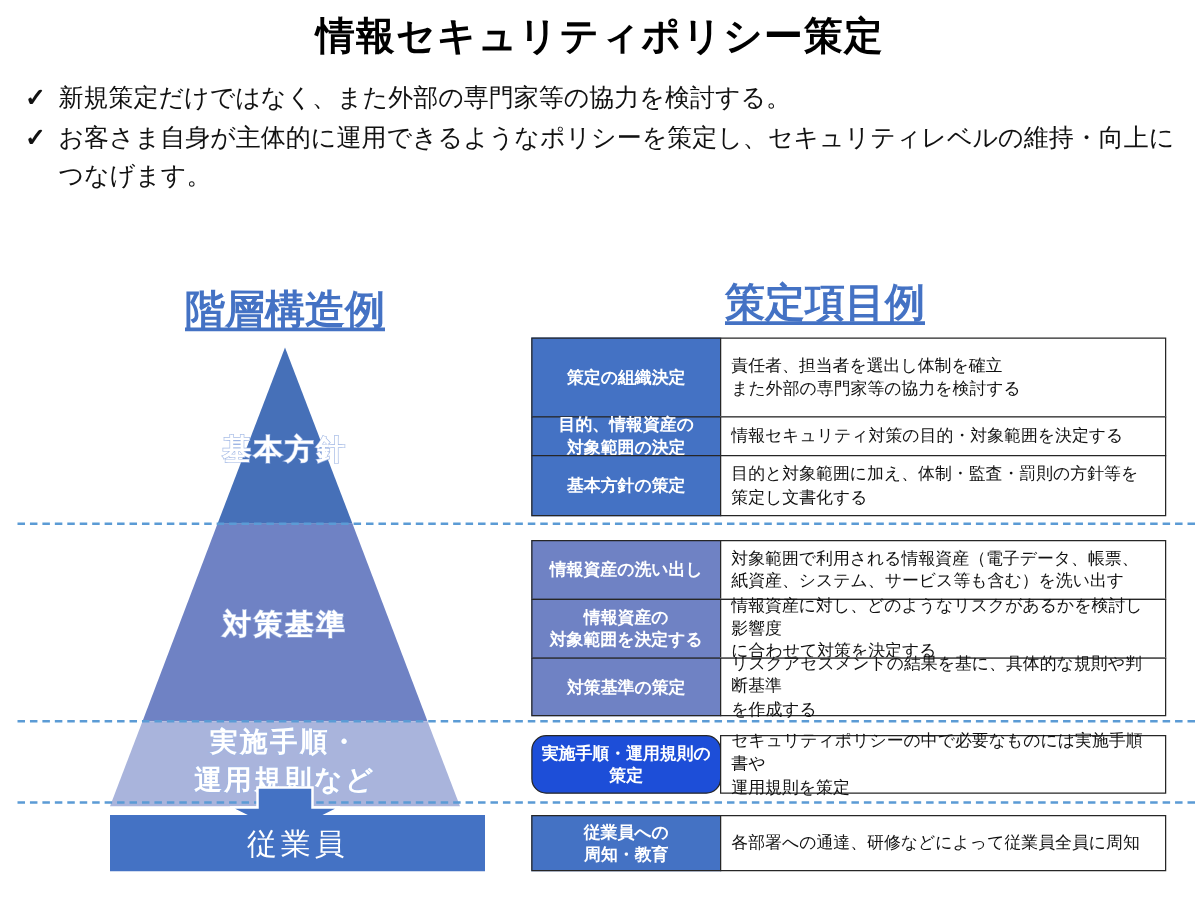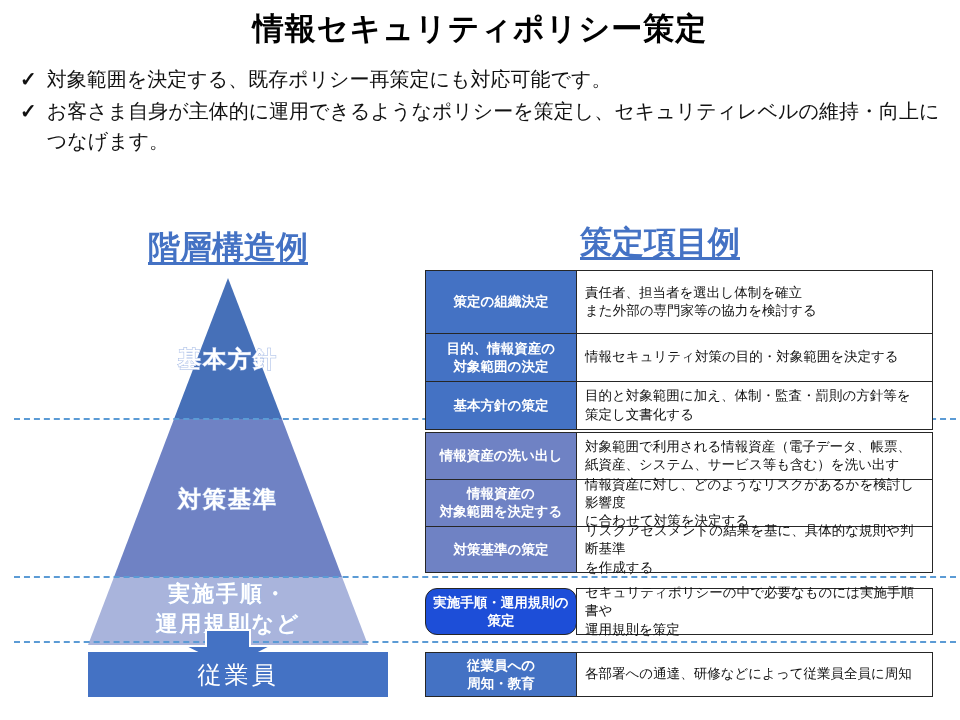--- a/index.html
+++ b/index.html
@@ -58,21 +58,21 @@
   .g3 { background:#1d4ed8;border-radius:12px; } .g4 { background:#4472C4; }
 </style>
 </head>
 <body>
 
 <div class="title">情報セキュリティポリシー策定</div>
 
 <div class="bullets">
   <div class="bullet">
     <span class="check">✓</span>
-    <span>対象範囲を決定する、既存ポリシー再策定にも対応可能です。</span>
+    <span>新規策定だけではなく、また外部の専門家等の協力を検討する。</span>
   </div>
   <div class="bullet">
     <span class="check">✓</span>
     <span>お客さま自身が主体的に運用できるようなポリシーを策定し、セキュリティレベルの維持・向上につなげます。</span>
   </div>
 </div>
 
 <div class="sec-heading left-heading">階層構造例</div>
 <div class="sec-heading right-heading">策定項目例</div>
 
@@ -95,21 +95,21 @@
 </svg>
 
 <div class="base-rect">従業員</div>
 
 <div class="tgroup tg1">
   <div class="trow" style="height:64px">
     <div class="th g1">策定の組織決定</div>
     <div class="td">責任者、担当者を選出し体制を確立
 また外部の専門家等の協力を検討する</div>
   </div>
-  <div class="trow" style="height:49px">
+  <div class="trow" style="height:32px">
     <div class="th g1">目的、情報資産の
 対象範囲の決定</div>
     <div class="td">情報セキュリティ対策の目的・対象範囲を決定する</div>
   </div>
   <div class="trow" style="height:49px">
     <div class="th g1">基本方針の策定</div>
     <div class="td">目的と対象範囲に加え、体制・監査・罰則の方針等を
 策定し文書化する</div>
   </div>
 </div>

